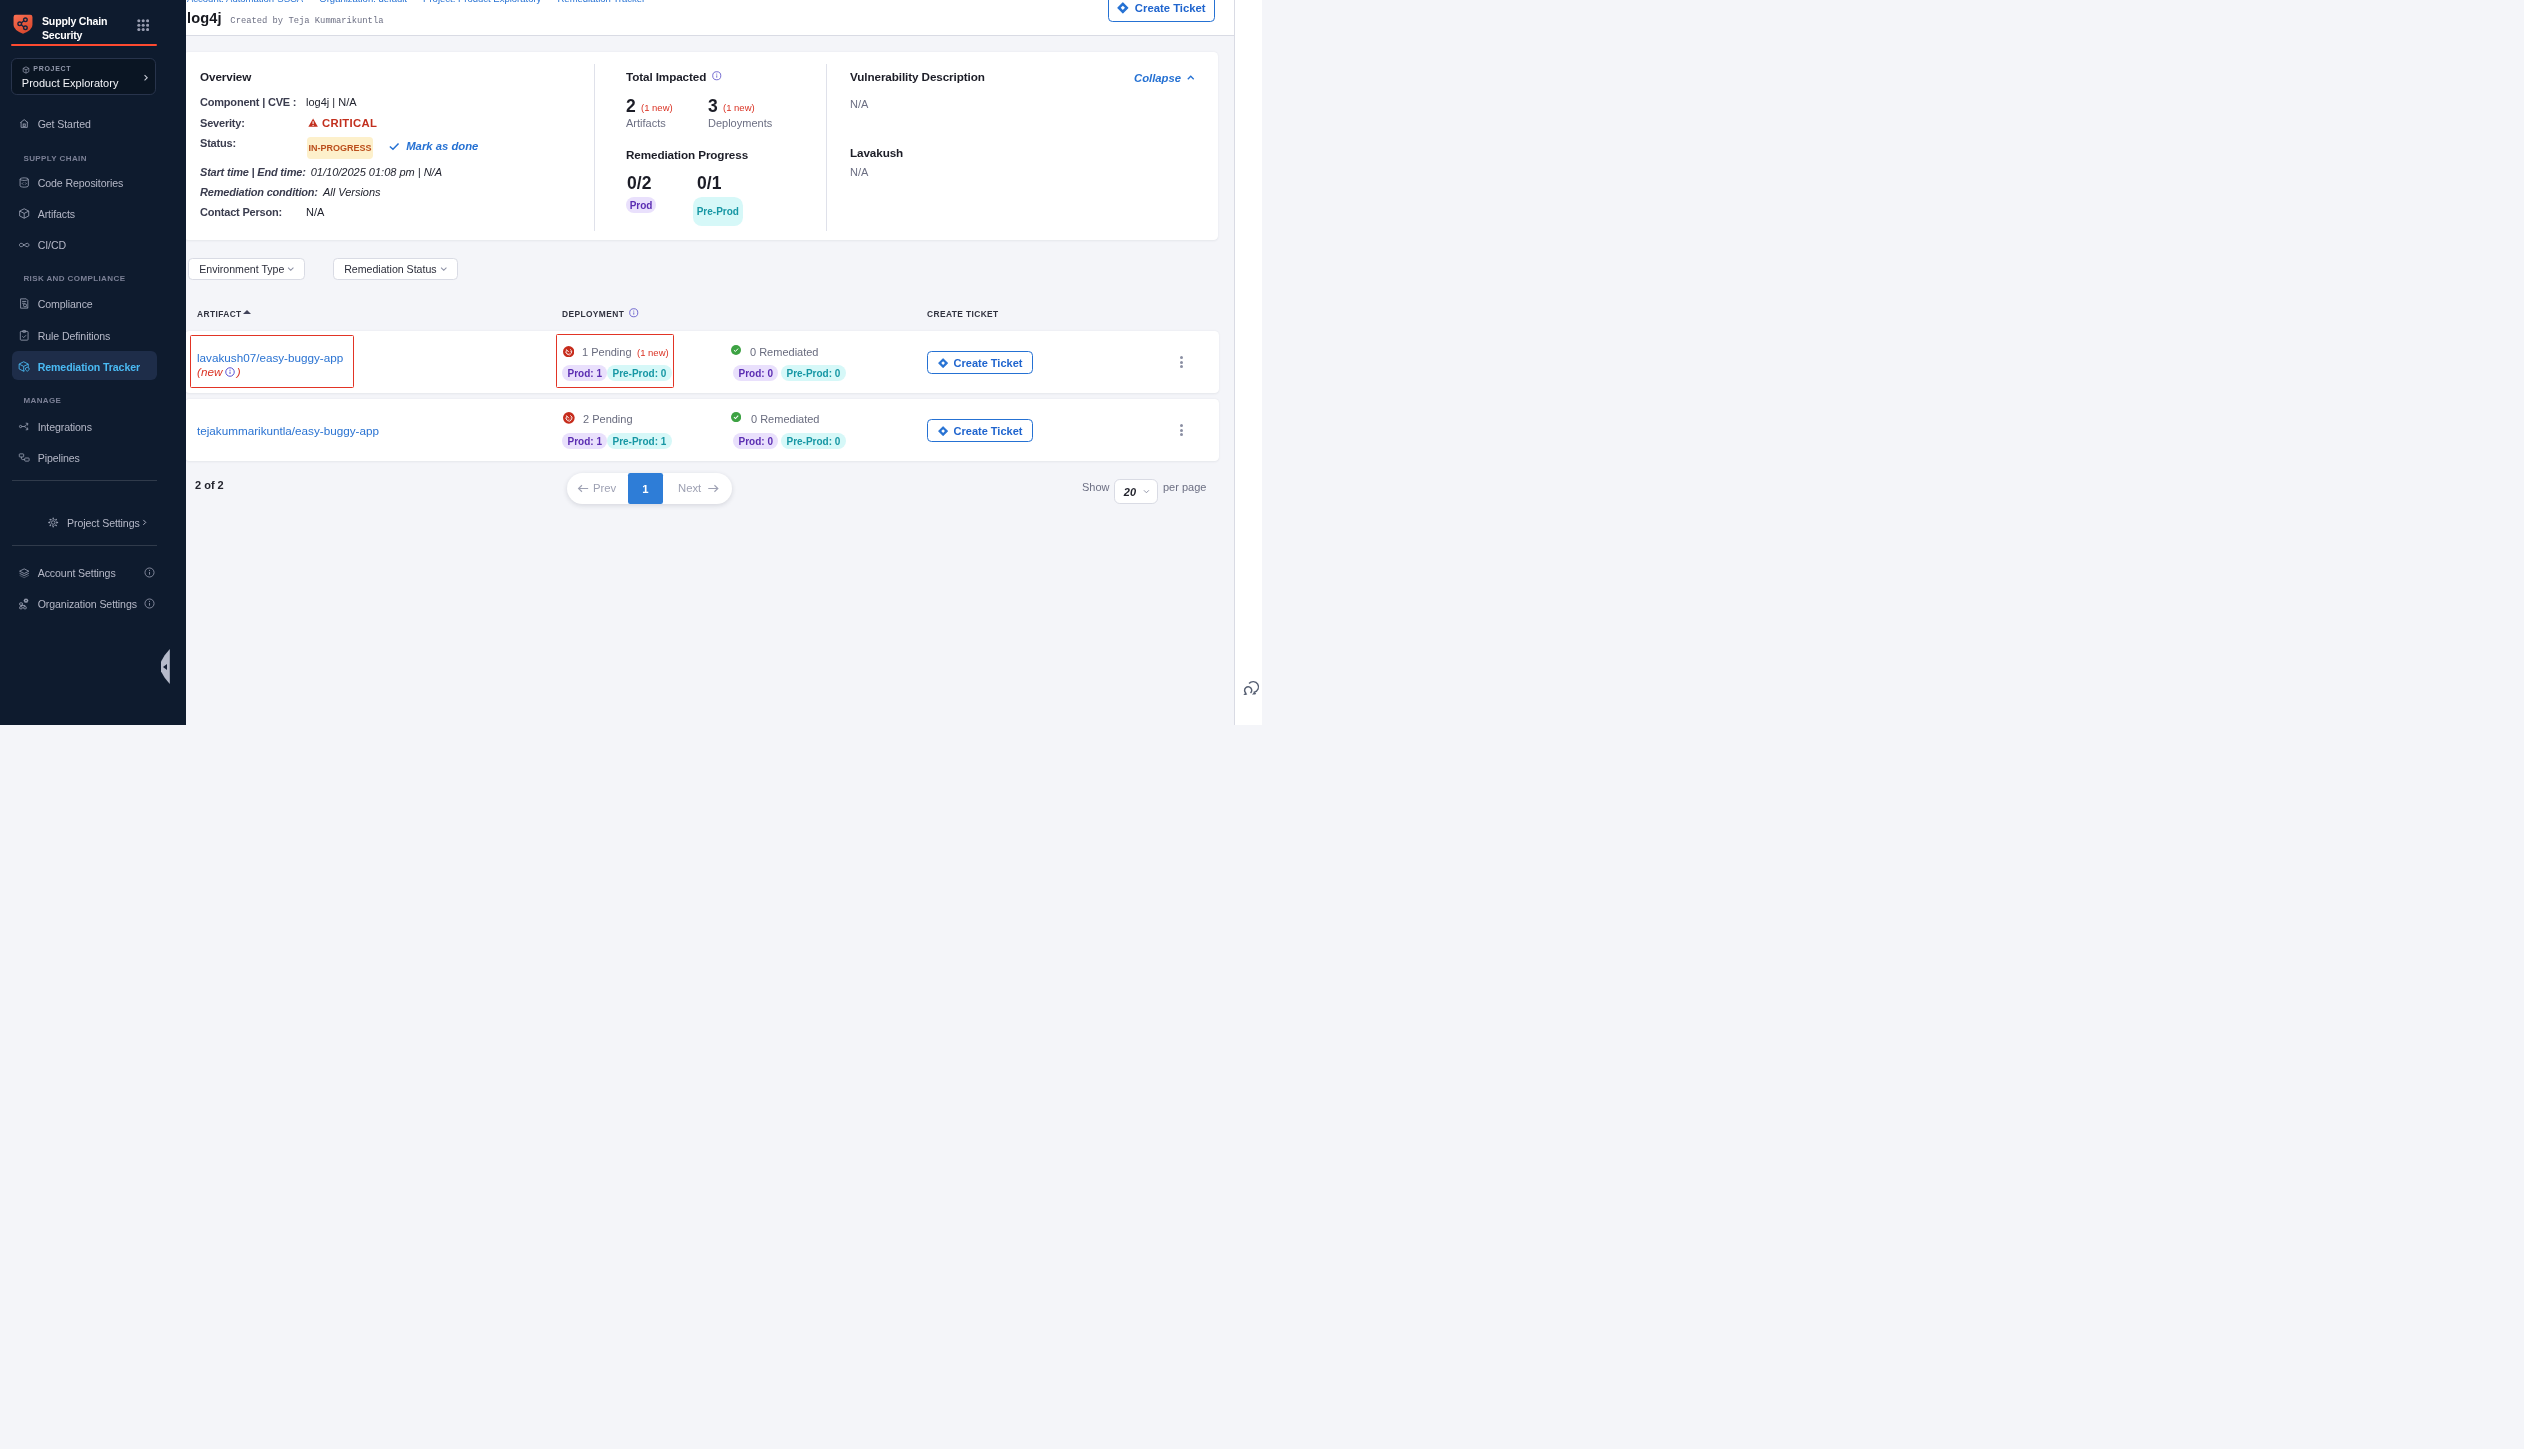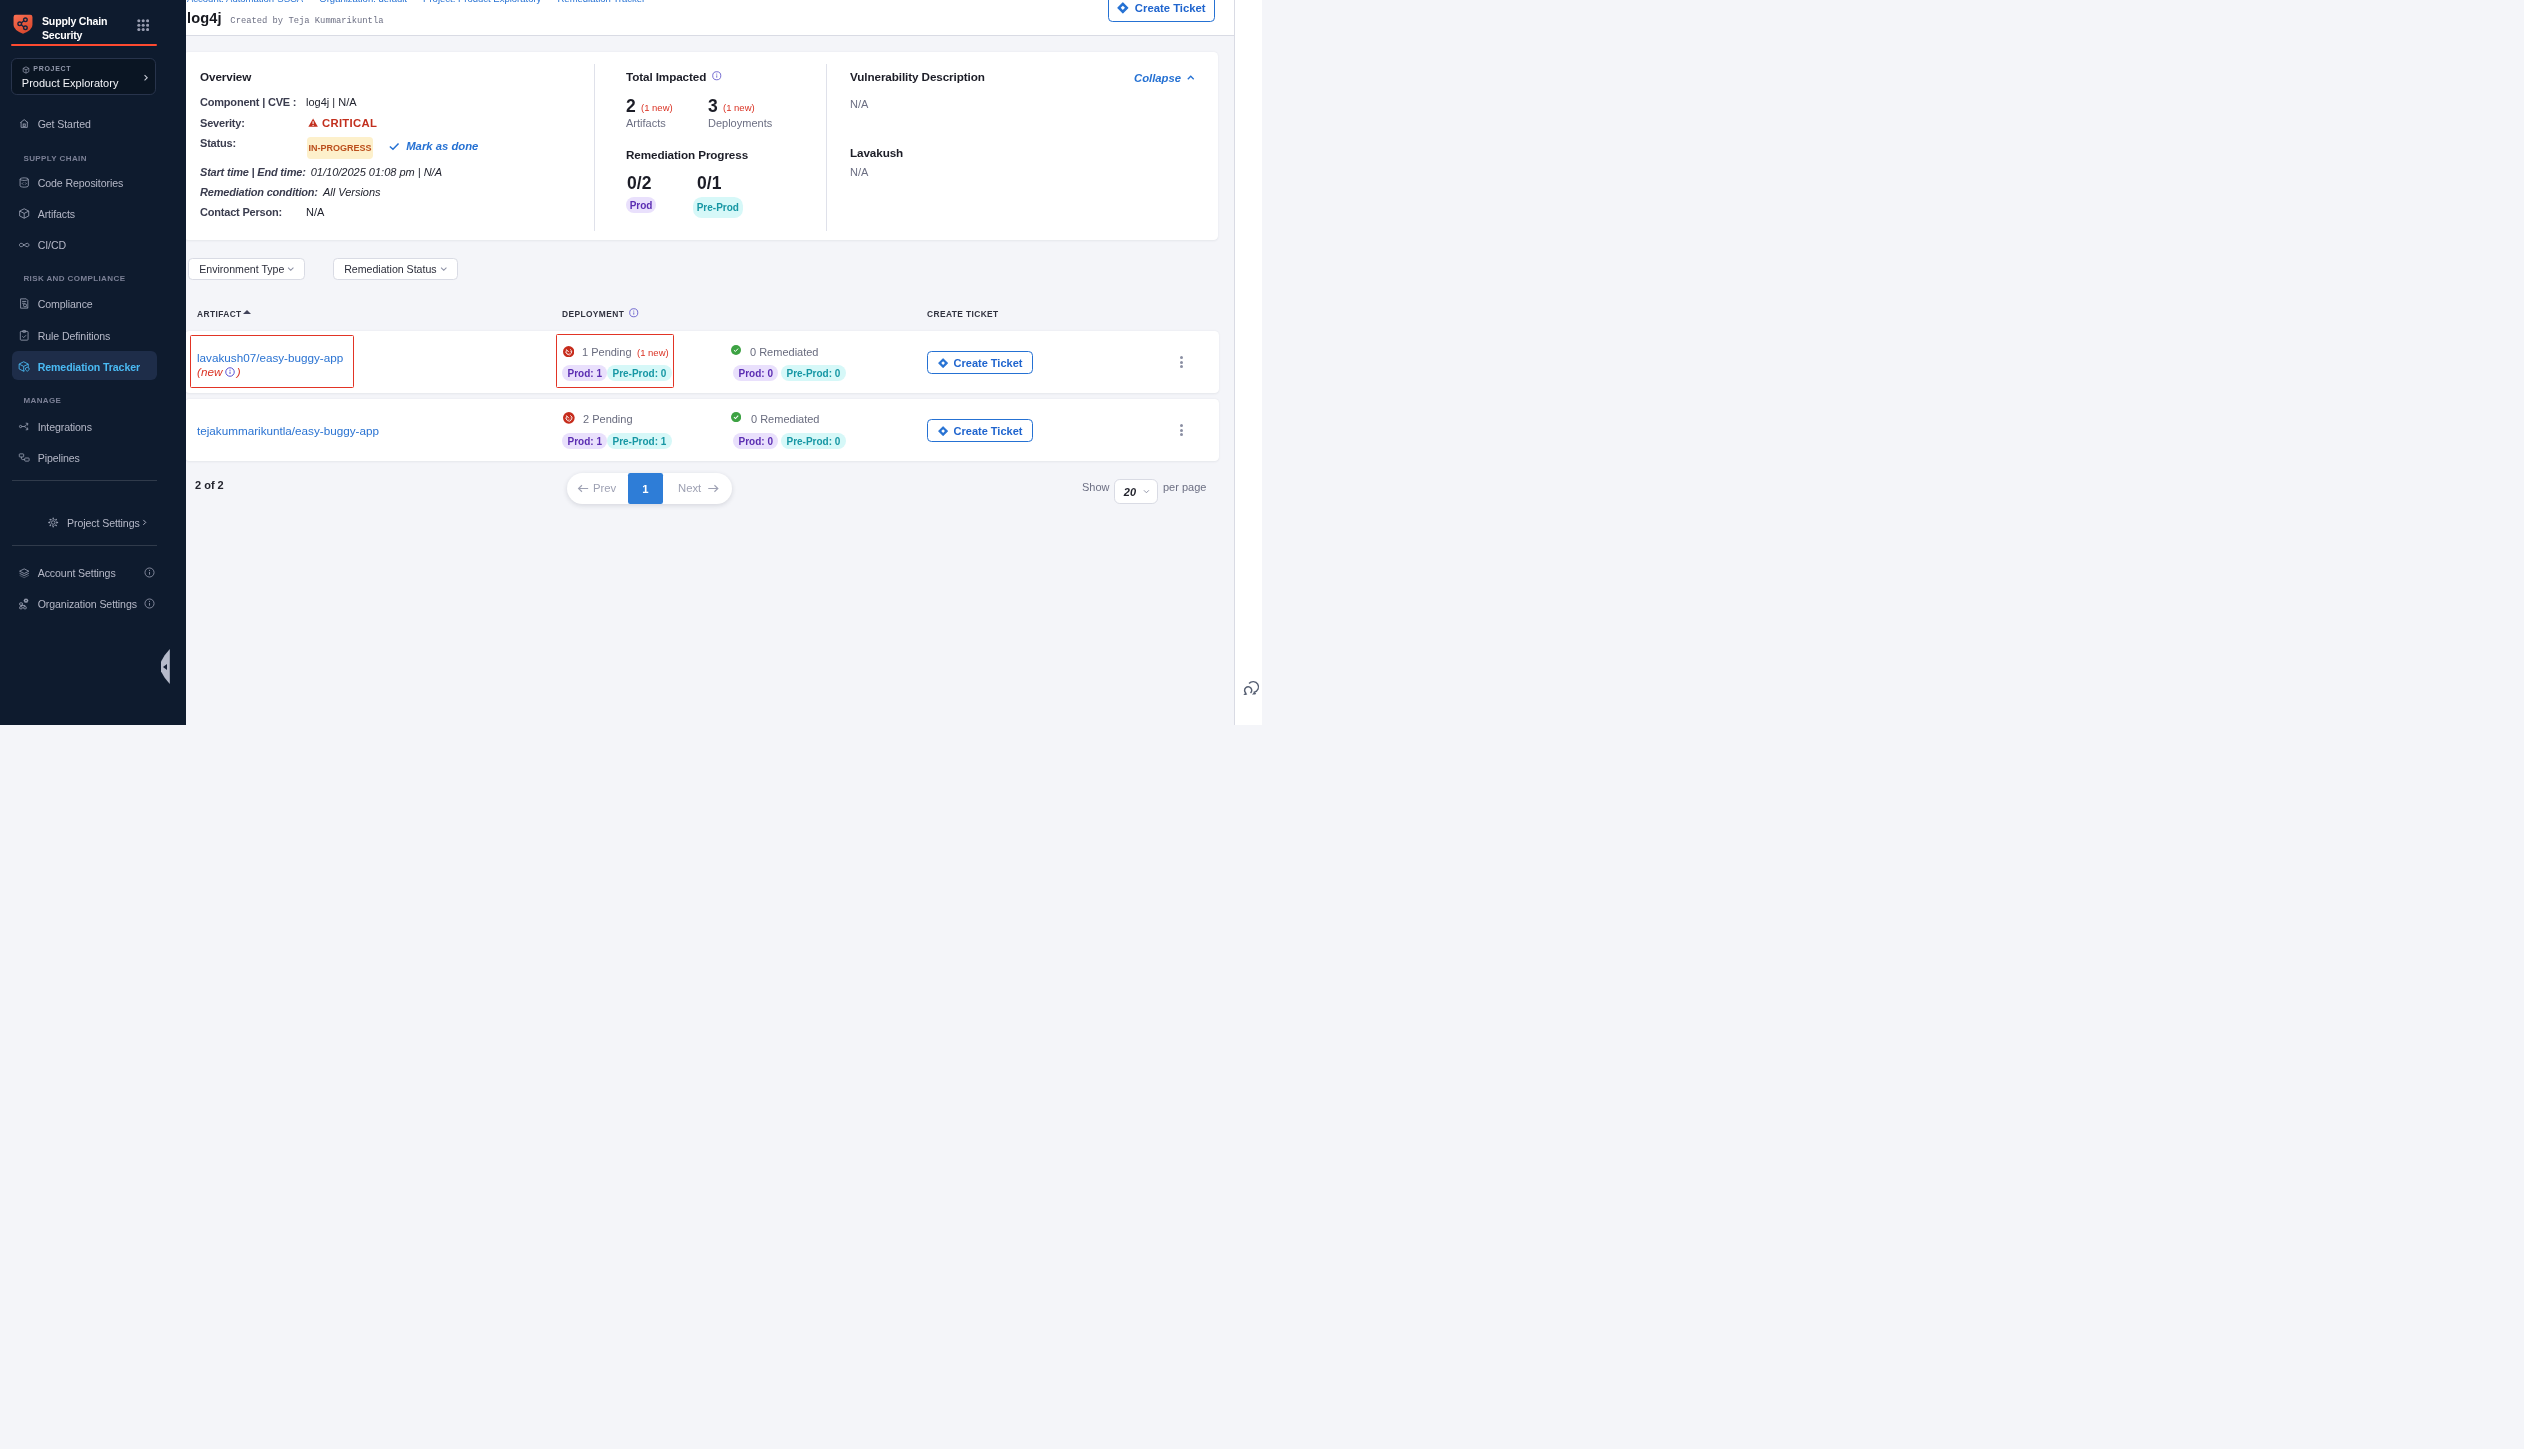--- a/index.html
+++ b/index.html
@@ -305,21 +305,21 @@
 <div class="bignum abs" style="left:626px;top:96px;">2</div>
 <div class="rednew abs" style="left:641px;top:102px;">(1 new)</div>
 <div class="bignum abs" style="left:708px;top:96px;">3</div>
 <div class="rednew abs" style="left:723px;top:102px;">(1 new)</div>
 <div class="mut abs" style="left:626px;top:117px;">Artifacts</div>
 <div class="mut abs" style="left:708px;top:117px;">Deployments</div>
 <div class="h16 abs" style="left:626px;top:148px;">Remediation Progress</div>
 <div class="bignum abs" style="left:627px;top:173px;">0/2</div>
 <div class="bignum abs" style="left:697px;top:173px;">0/1</div>
 <div class="chip purple abs" style="left:626px;top:197px;height:16.4px;padding:0 3.7px;font-size:10px;">Prod</div>
-<div class="chip teal abs" style="left:693px;top:197px;height:21px;padding:0 3.7px;font-size:10px;">Pre-Prod</div>
+<div class="chip teal abs" style="left:693px;top:197px;height:29px;padding:0 3.7px;font-size:10px;">Pre-Prod</div>
 
 <div class="h16 abs" style="left:850px;top:70px;">Vulnerability Description</div>
 <div class="mut abs" style="left:850px;top:98px;">N/A</div>
 <div class="h16 abs" style="left:850px;top:146px;">Lavakush</div>
 <div class="mut abs" style="left:850px;top:166px;">N/A</div>
 <div class="abs fx" style="left:1134px;top:72px;">
   <span style="font-size:11.3px;font-weight:700;color:#2571d3;">Collapse</span>
   <svg style="margin-left:5.1px" width="9.5" height="9.5" viewBox="0 0 16 16" fill="none" stroke="#2571d3" stroke-width="2.2">
       <path d="M3 10.5 8 5.5l5 5"></path>
     </svg>

